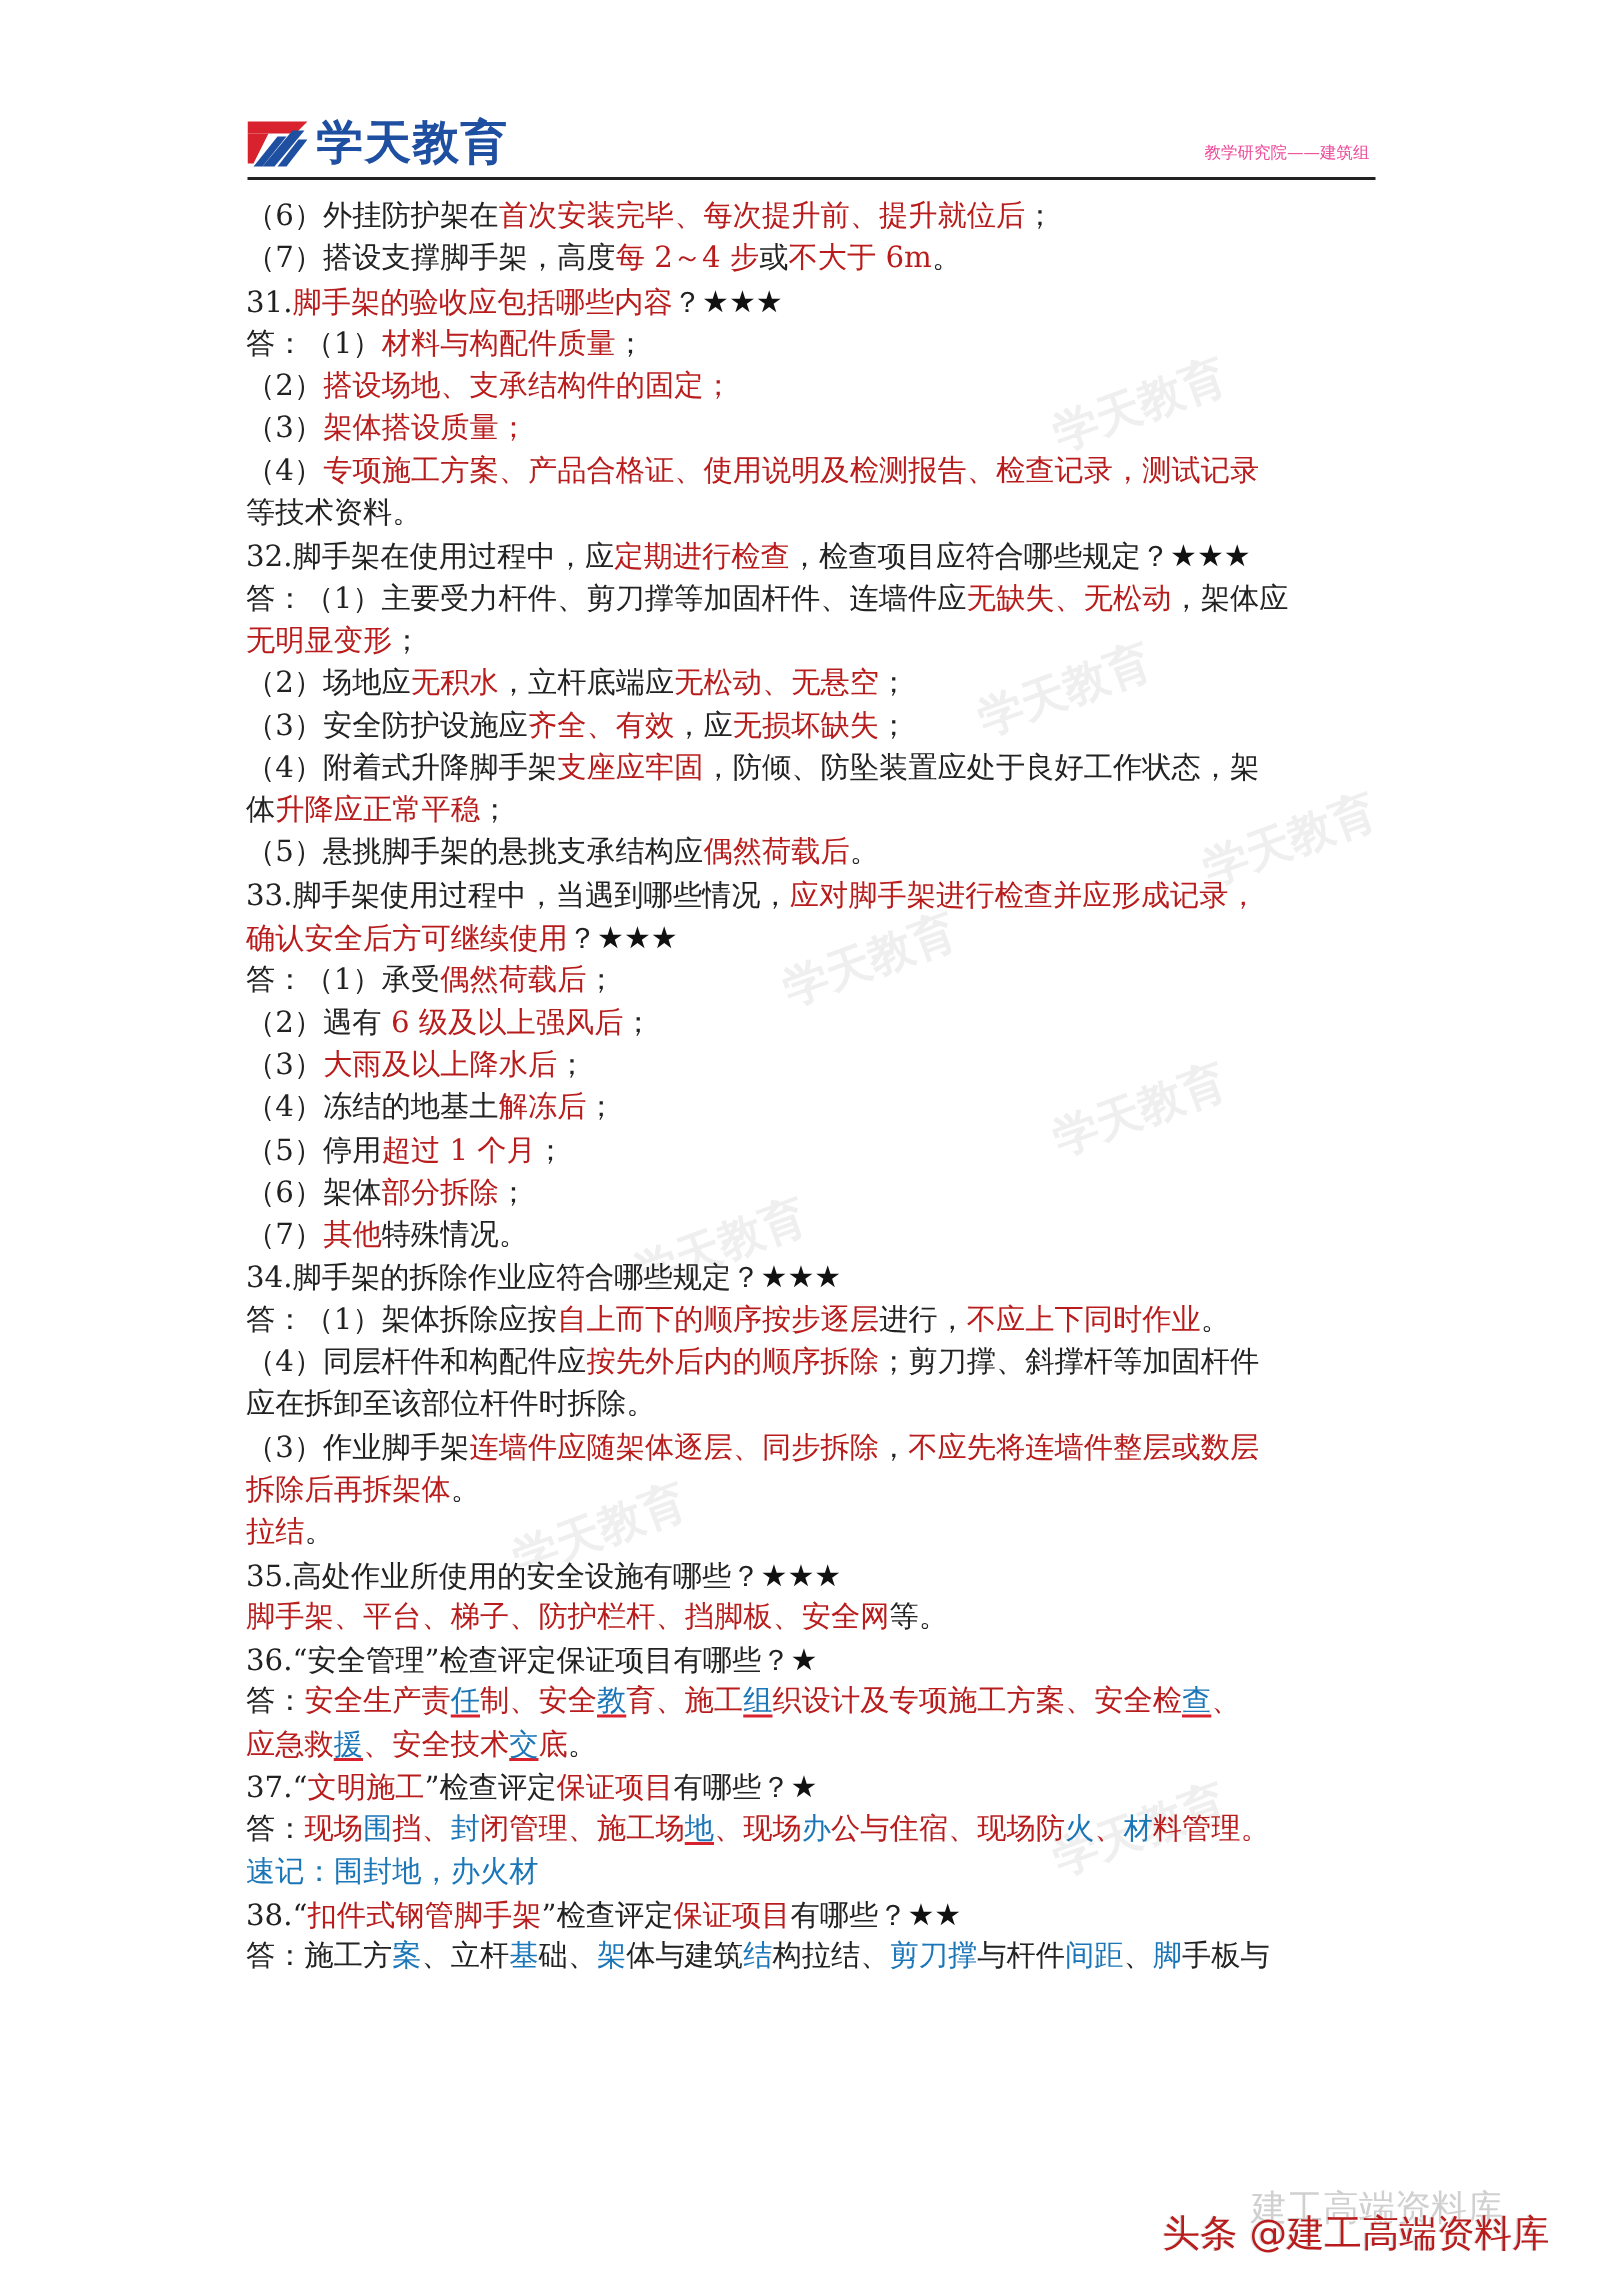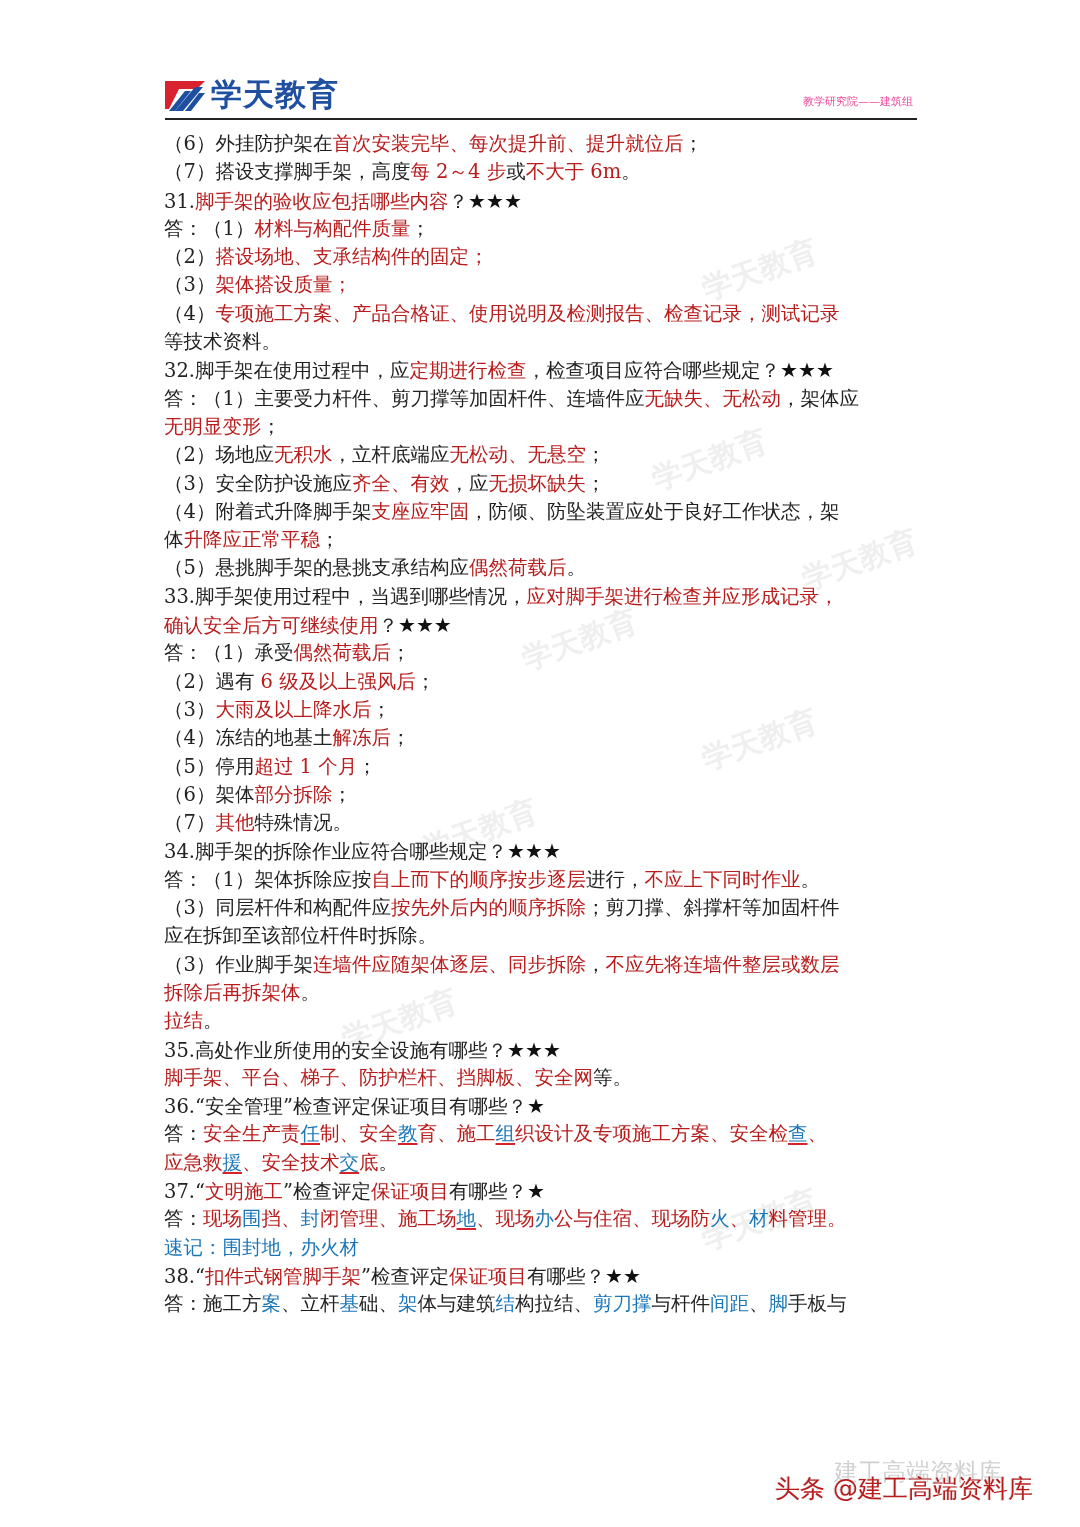--- a/index.html
+++ b/index.html
@@ -79,21 +79,21 @@
       <div class="line"><span class="r">确认安全后方可继续使用</span><span>？</span><span class="stars">★★★</span></div>
       <div class="line"><span>答：（1）承受</span><span class="r">偶然荷载后</span><span>；</span></div>
       <div class="line"><span>（2）遇有 </span><span class="r">6 级及以上强风后</span><span>；</span></div>
       <div class="line"><span>（3）</span><span class="r">大雨及以上降水后</span><span>；</span></div>
       <div class="line"><span>（4）冻结的地基土</span><span class="r">解冻后</span><span>；</span></div>
       <div class="line"><span>（5）停用</span><span class="r">超过 1 个月</span><span>；</span></div>
       <div class="line"><span>（6）架体</span><span class="r">部分拆除</span><span>；</span></div>
       <div class="line"><span>（7）</span><span class="r">其他</span><span>特殊情况。</span></div>
       <div class="line"><span>34.脚手架的拆除作业应符合哪些规定？</span><span class="stars">★★★</span></div>
       <div class="line"><span>答：（1）架体拆除应按</span><span class="r">自上而下的顺序按步逐层</span><span>进行，</span><span class="r">不应上下同时作业</span><span>。</span></div>
-      <div class="line"><span>（3）同层杆件和构配件应</span><span class="r">按先外后内的顺序拆除</span><span>；剪刀撑、斜撑杆等加固杆件</span></div>
+      <div class="line"><span>（4）同层杆件和构配件应</span><span class="r">按先外后内的顺序拆除</span><span>；剪刀撑、斜撑杆等加固杆件</span></div>
       <div class="line"><span>应在拆卸至该部位杆件时拆除。</span></div>
       <div class="line"><span>（3）作业脚手架</span><span class="r">连墙件应随架体逐层、同步拆除</span><span>，</span><span class="r">不应先将连墙件整层或数层</span></div>
       <div class="line"><span class="r">拆除后再拆架体</span><span>。</span></div>
       <div class="line"><span class="r">拉结</span><span>。</span></div>
       <div class="line"><span>35.高处作业所使用的安全设施有哪些？</span><span class="stars">★★★</span></div>
       <div class="line"><span class="r">脚手架、平台、梯子、防护栏杆、挡脚板、安全网</span><span>等。</span></div>
       <div class="line"><span>36.“安全管理”检查评定保证项目有哪些？</span><span class="stars">★</span></div>
       <div class="line"><span>答：</span><span class="r">安全生产责</span><span class="bu">任</span><span class="r">制、安全</span><span class="bu">教</span><span class="r">育、施工</span><span class="bu">组</span><span class="r">织设计及专项施工方案、安全检</span><span class="bu">查</span><span class="r">、</span></div>
       <div class="line"><span class="r">应急救</span><span class="bu">援</span><span class="r">、安全技术</span><span class="bu">交</span><span class="r">底</span><span>。</span></div>
       <div class="line"><span>37.“</span><span class="r">文明施工</span><span>”检查评定</span><span class="r">保证项目</span><span>有哪些？</span><span class="stars">★</span></div>

